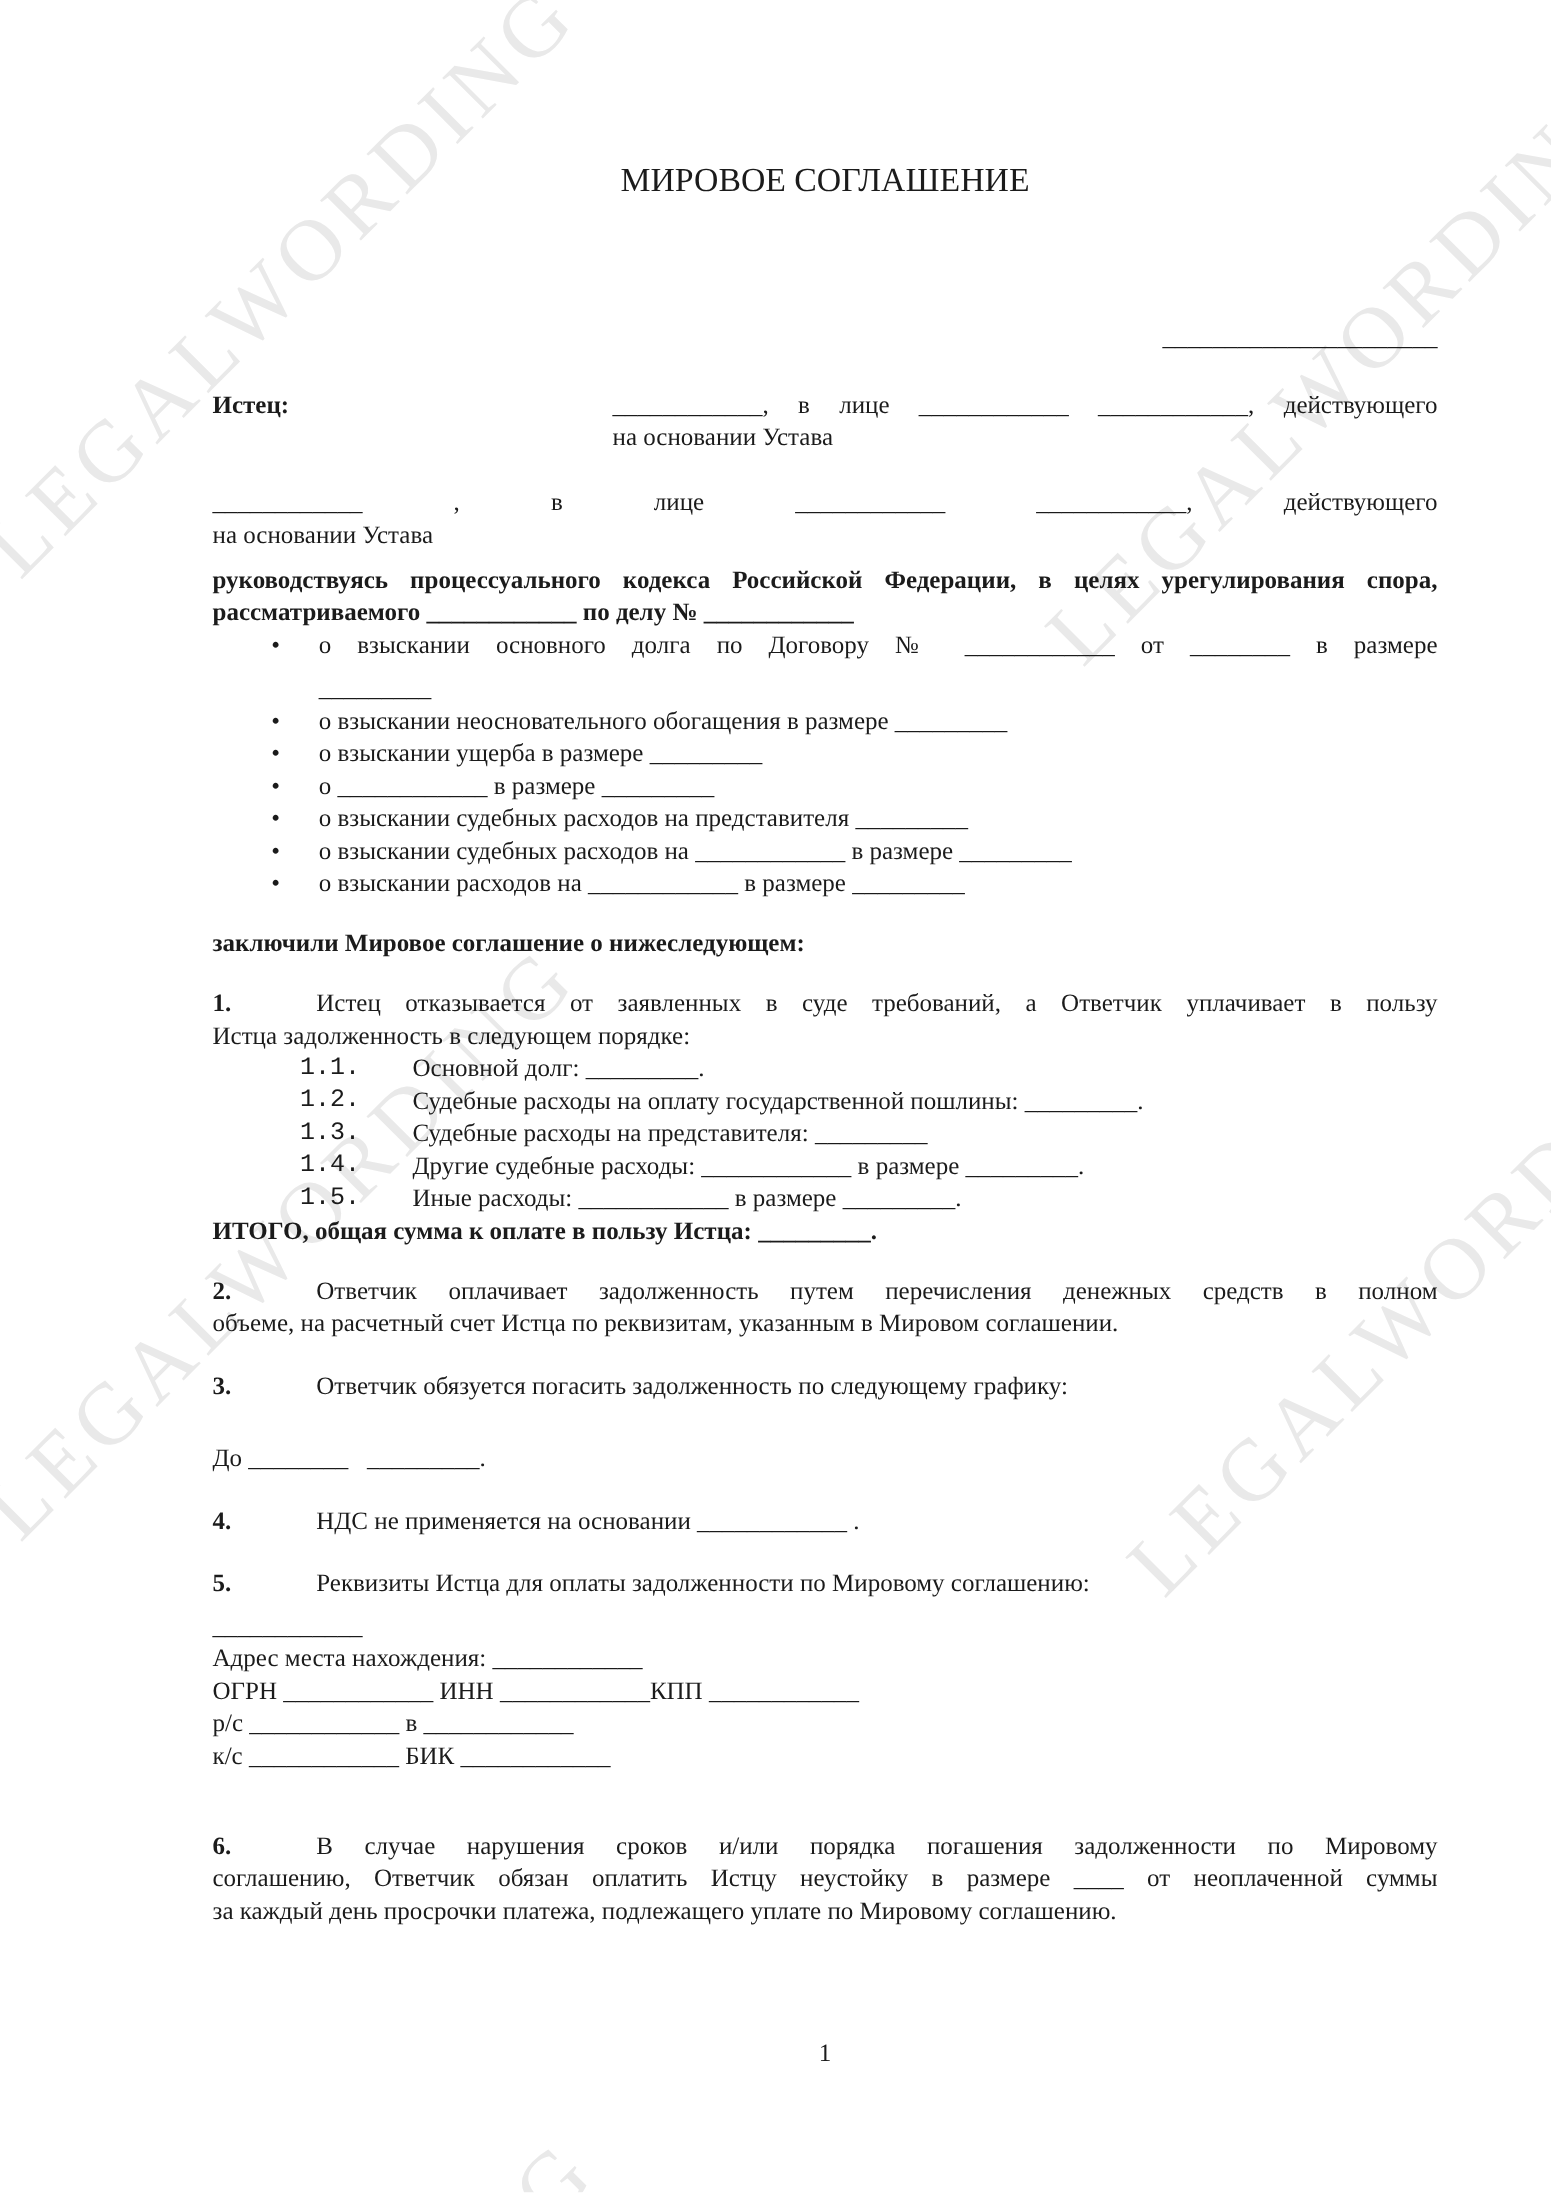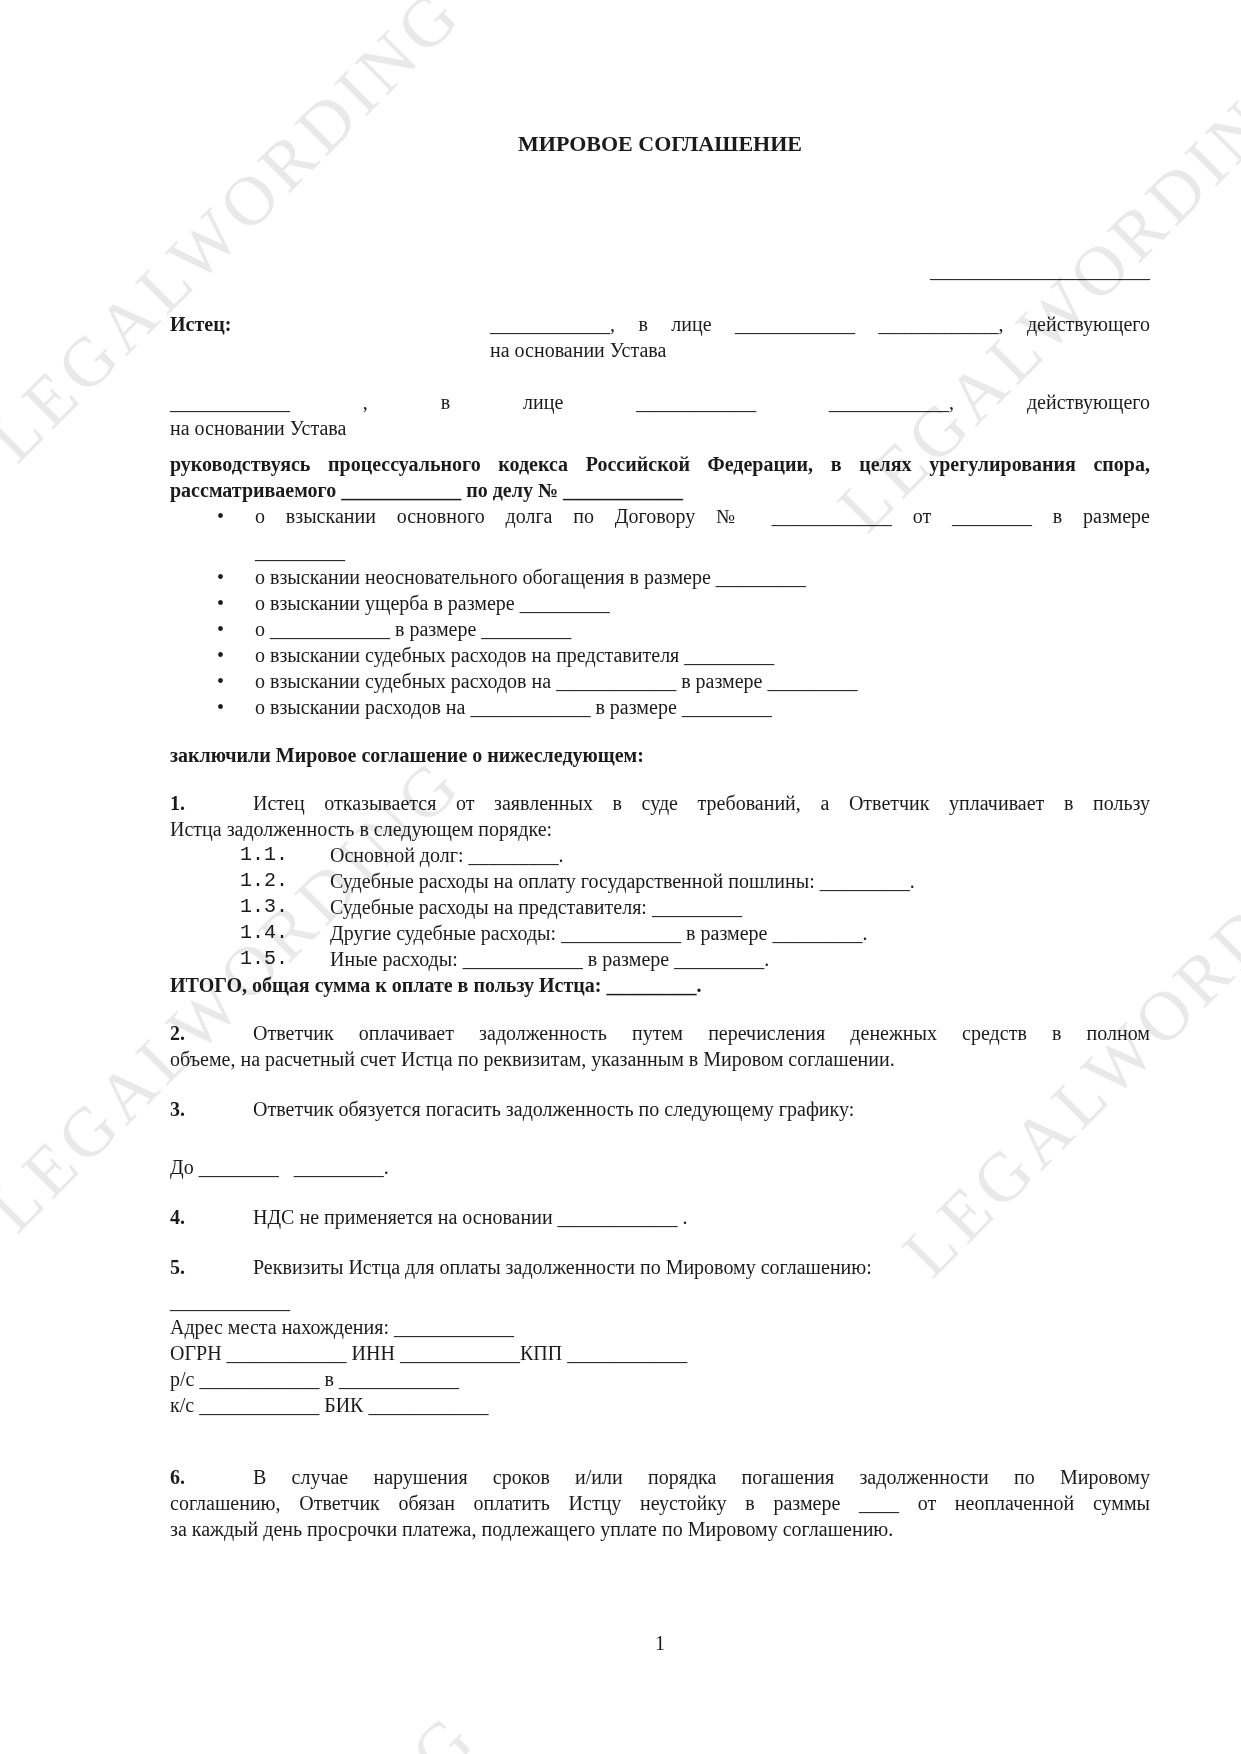--- a/index.html
+++ b/index.html
@@ -29,22 +29,22 @@
   .wm1 { left: 225px;  top: 225px;  }
   .wm2 { left: 1075px; top: 295px;  }
   .wm3 { left: 225px;  top: 995px;  }
   .wm4 { left: 1140px; top: 1040px; }
   .wm5 { left: 240px;  top: 1950px; }
   
   .content { position: absolute; left: 170px; top: 0; width: 980px; }
   .doc-title {
     margin-top: 131px;
     text-align: center;
-    font-weight: bold;
-    font-size: 22px;
+    font-weight: normal;
+    font-size: 27px;
   }
   .sig-lines { margin-top: 100px; display: flex; justify-content: flex-end; }
   .party-row { display: flex; }
   .party-row.first { margin-top: 28px; }
   .party-row.second { margin-top: 26px; }
   .party-label { width: 320px; font-weight: bold; }
   .party-value { flex: 1; }
   .mt26 { margin-top: 10px; font-weight: bold; }
   .mt24 { margin-top: 24px; }
   .mt22 { margin-top: 22px; }

